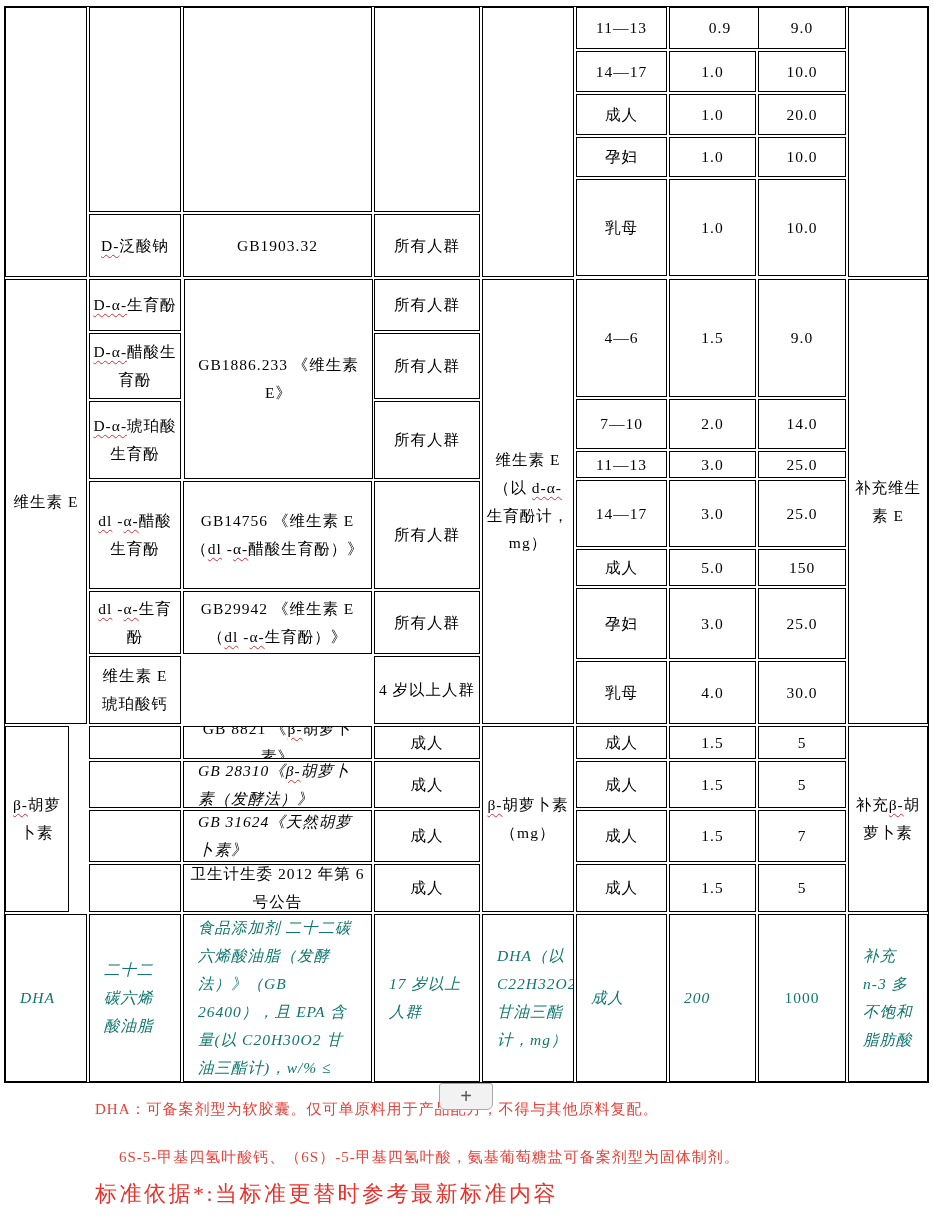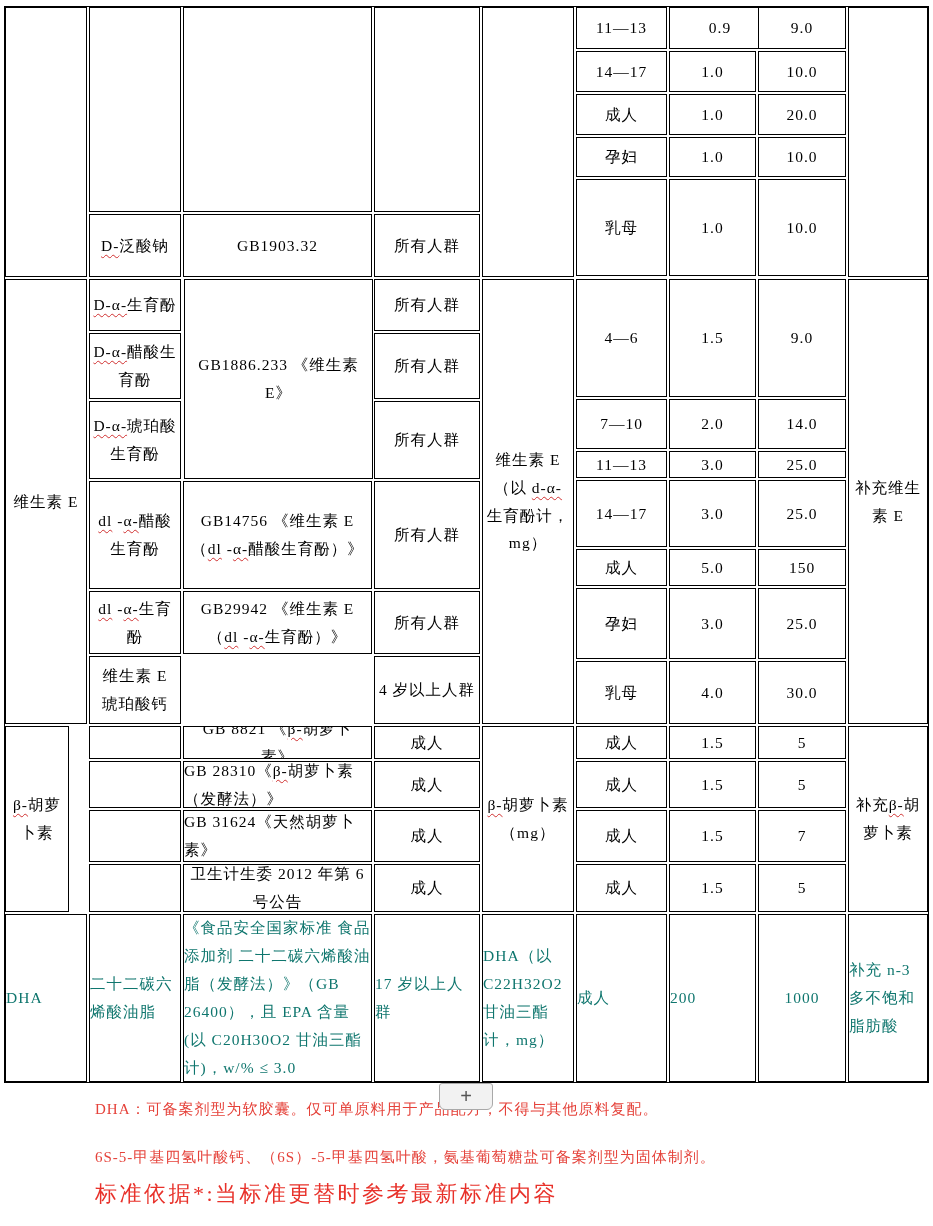--- a/index.html
+++ b/index.html
@@ -2,31 +2,31 @@
 <html><head>
 <meta charset="utf-8">
 <style>
   html,body{margin:0;padding:0;background:#ffffff;}
   .page{position:relative;width:933px;height:1226px;background:#ffffff;overflow:hidden;
         font-family:"Liberation Serif","DejaVu Serif",serif;color:#000;}
   .frame{position:absolute;left:4px;top:6px;width:923px;height:1075px;border:1px solid #000;}
   .cell{position:absolute;box-sizing:border-box;border:1px solid #000;background:#fff;
         display:flex;align-items:center;justify-content:center;text-align:center;
         font-size:15.5px;line-height:1.8;letter-spacing:1px;padding:1px 3px;overflow:hidden;}
-  .cell.left{justify-content:flex-start;text-align:left;padding:2px 0;}
+  .cell.left{justify-content:flex-start;text-align:left;padding:2px 14px;font-style:italic;}
   .cell.red{color:#0f766e;}
   .wavy{text-decoration:underline wavy #d03030;text-decoration-thickness:1px;text-underline-offset:3px;}
   .plus{position:absolute;left:439px;top:1083px;width:54px;height:27px;box-sizing:border-box;
         background:#f2f2f2;border:1px solid #a9a9a9;border-radius:3px 3px 6px 6px;
         display:flex;align-items:center;justify-content:center;color:#555;font-size:20px;
         font-family:"Liberation Sans",sans-serif;z-index:5;cursor:pointer;}
   .fn{position:absolute;left:95px;color:#e5423a;white-space:nowrap;letter-spacing:1px;
       font-size:15px;z-index:1;}
   .fn1{top:1100px;}
-  .fn2{top:1148px;}
+  .fn2{top:1148px;margin-left:24px;}
   .fn3{top:1179px;font-size:22px;letter-spacing:2.5px;color:#e8312a;}
 </style>
 </head>
 <body>
 
 <div class="page">
   <div class="frame"></div>
 
   <div class="cell" style="left:5px;top:7px;width:82px;height:270px"></div>
   <div class="cell" style="left:89px;top:7px;width:92px;height:205px"></div>

